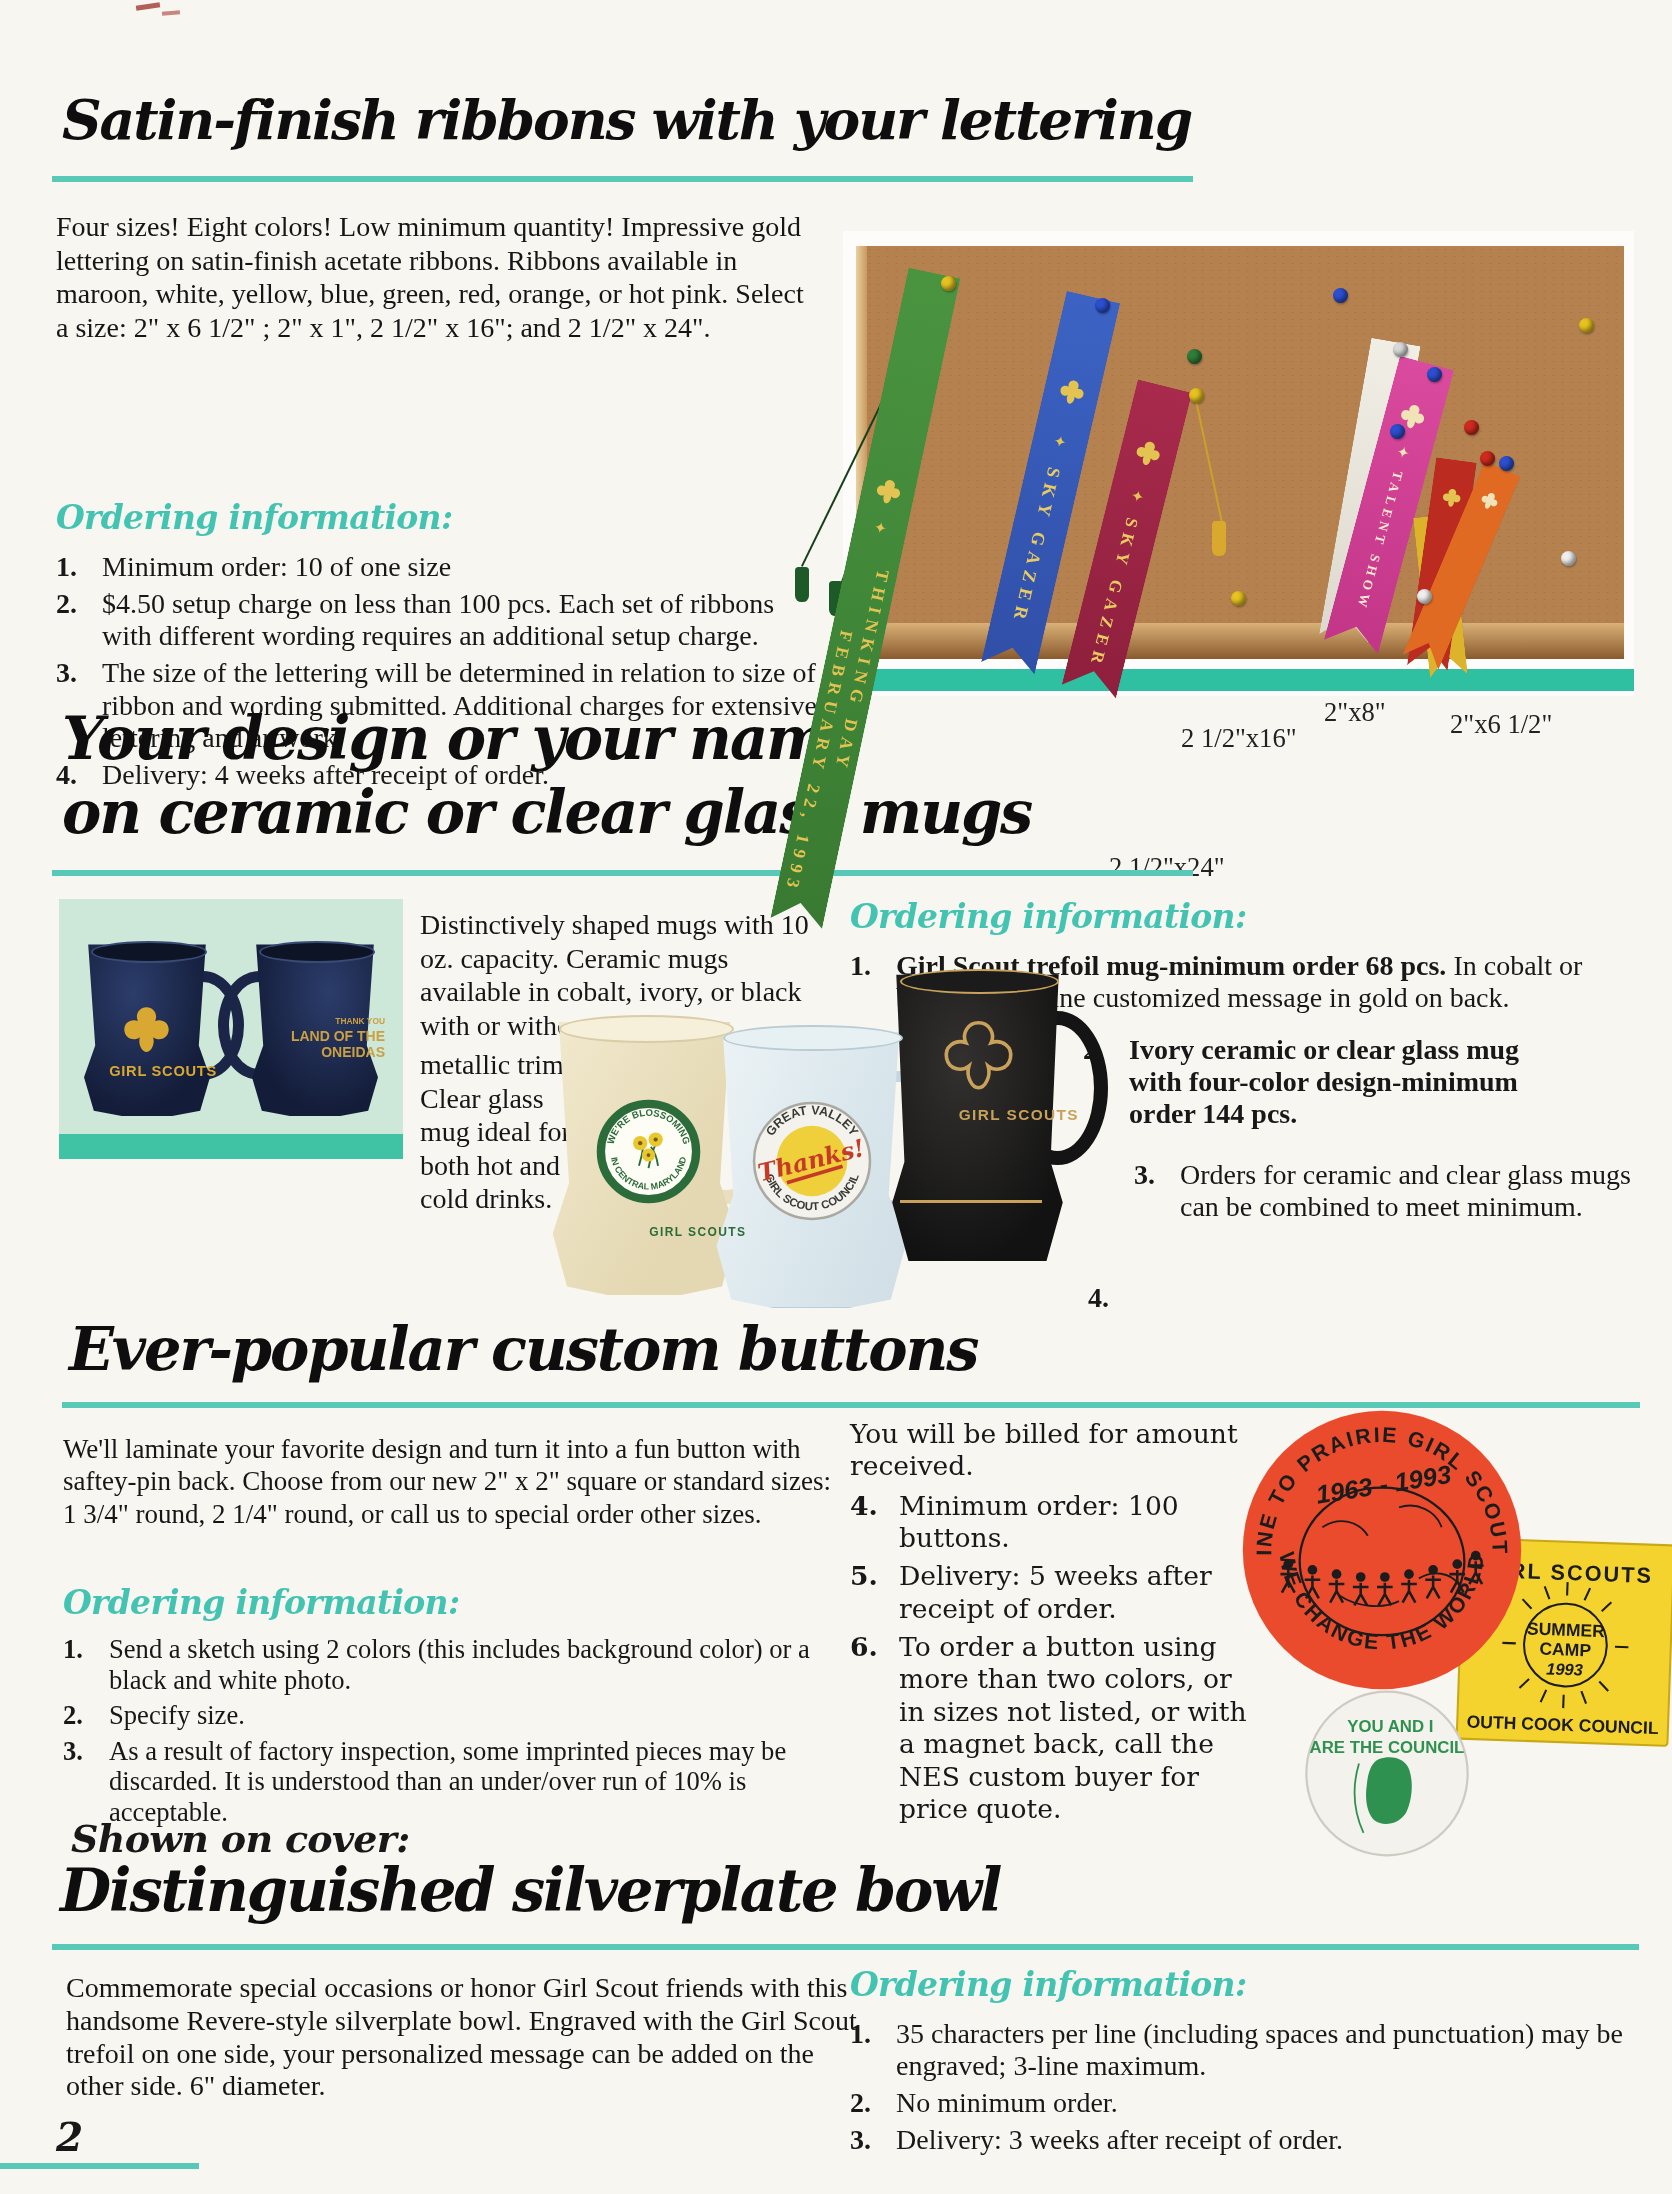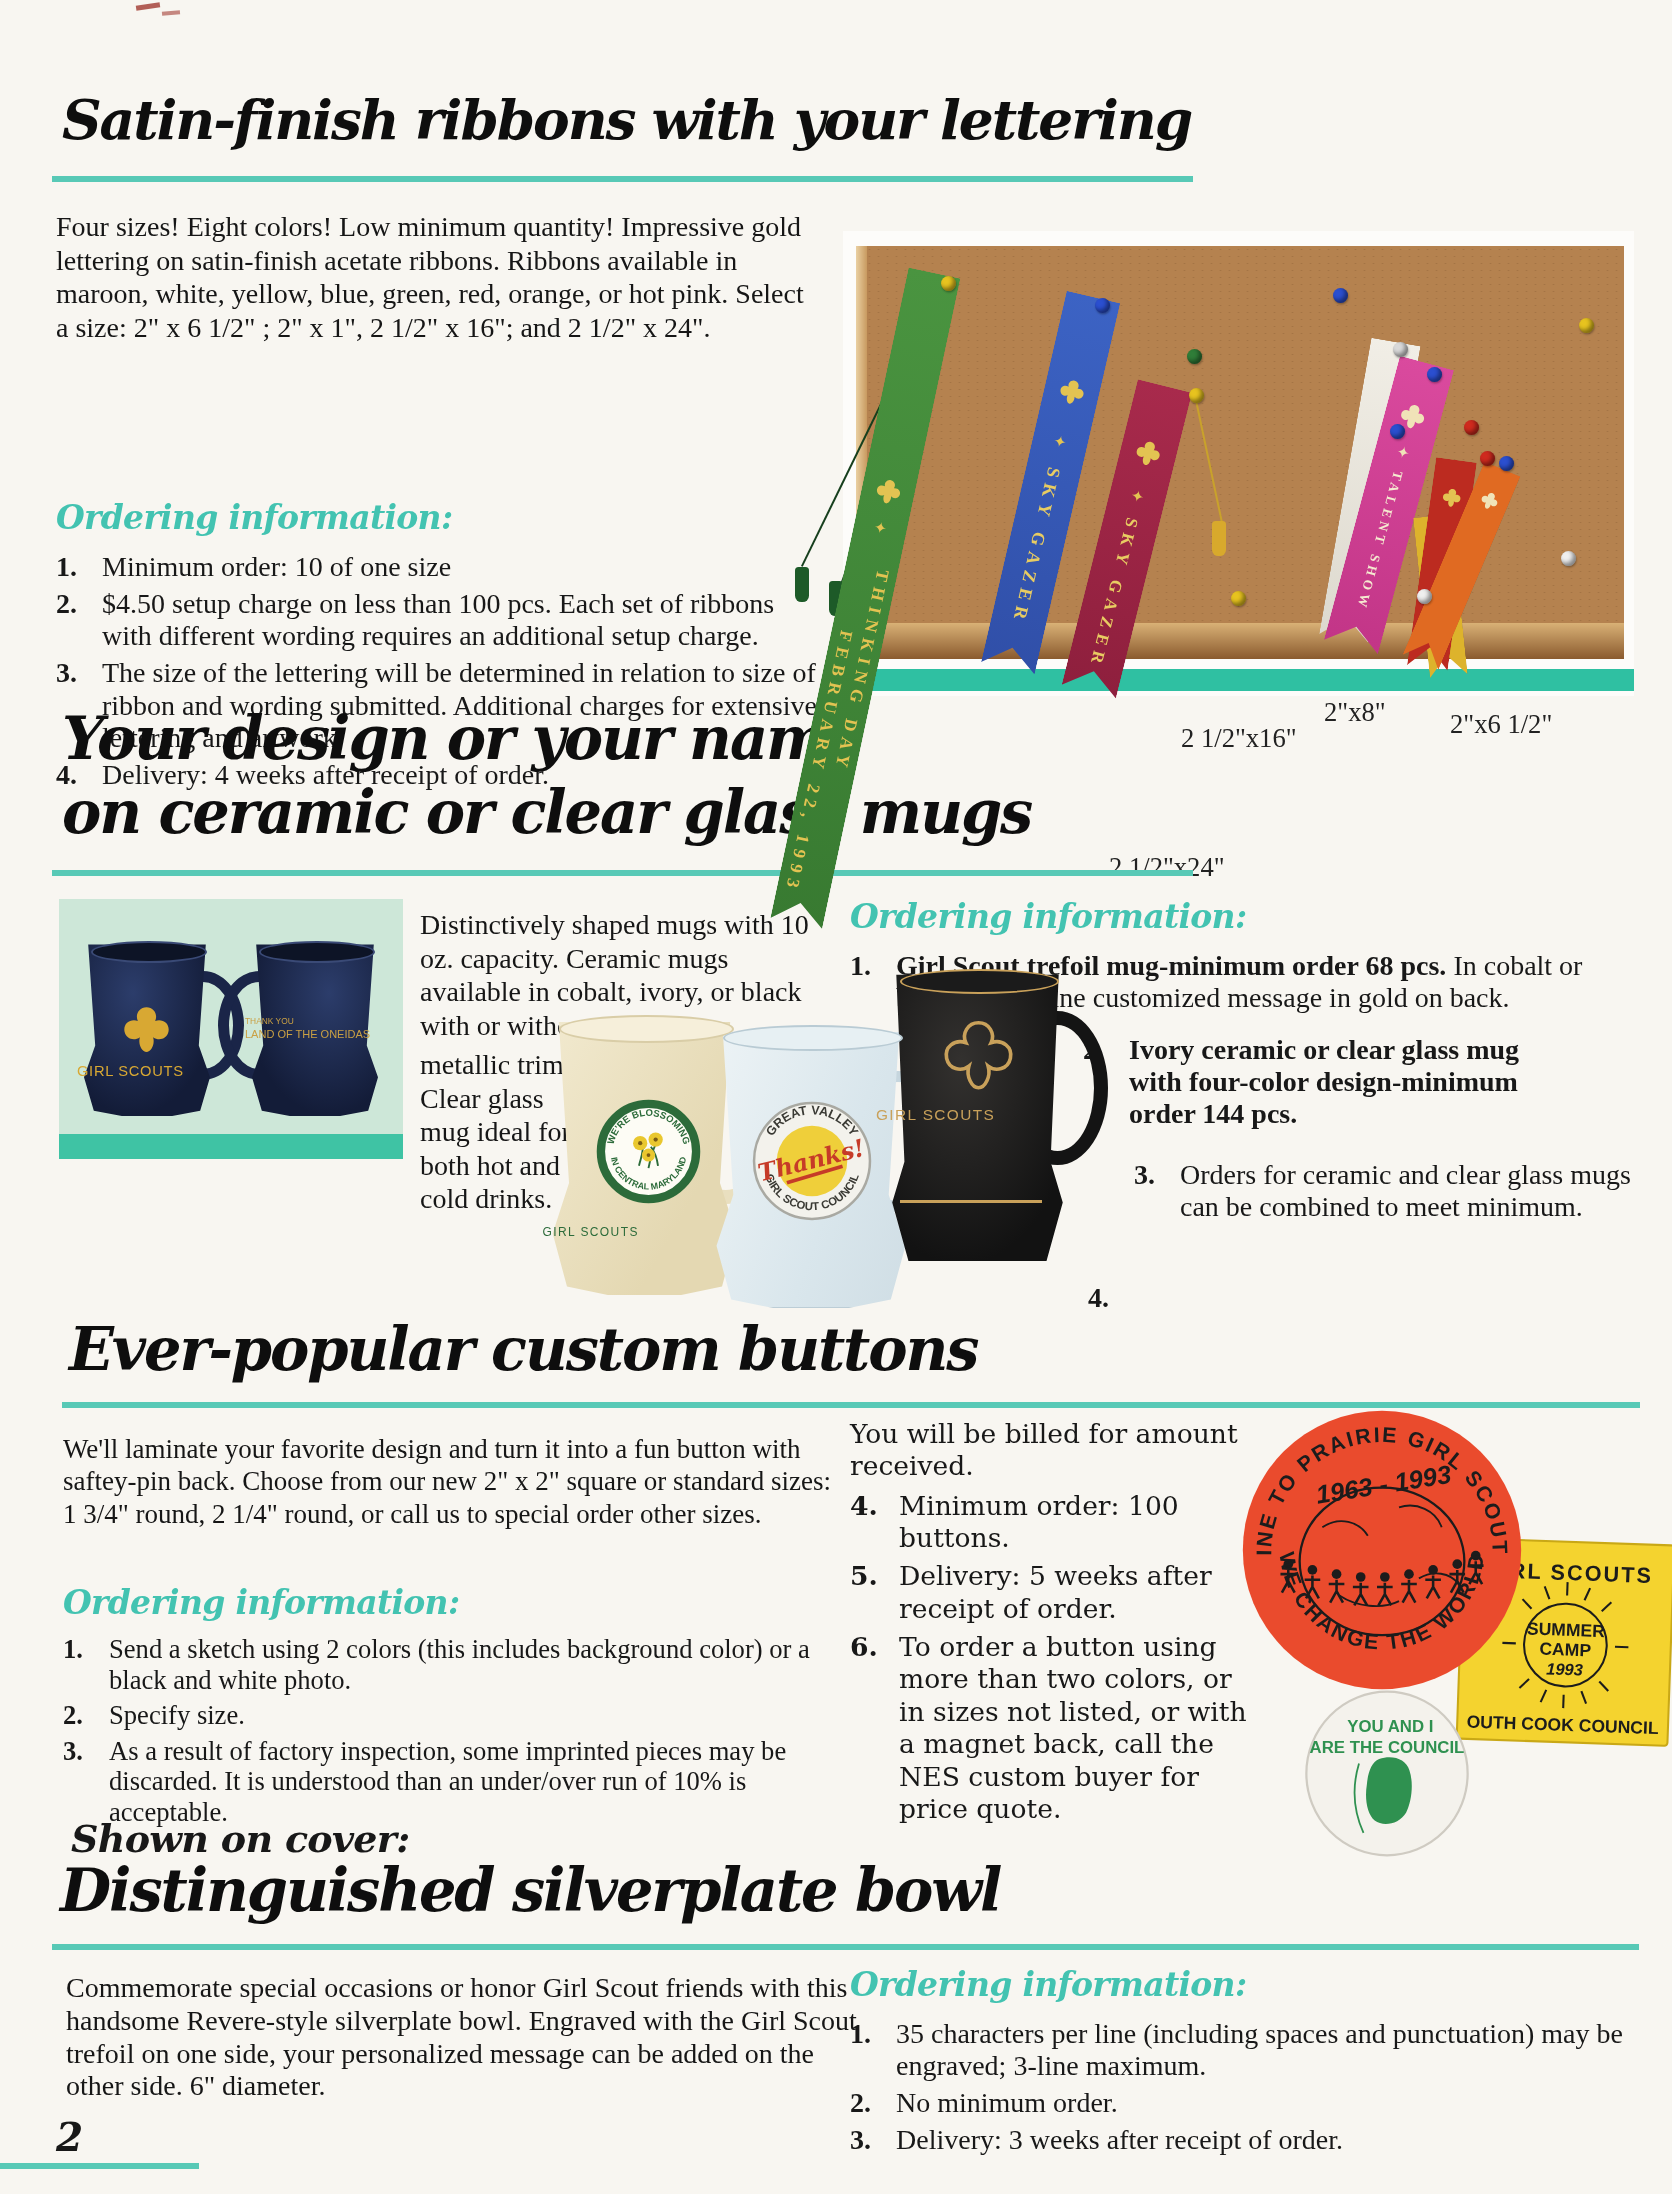--- a/index.html
+++ b/index.html
@@ -41,21 +41,21 @@
          letter-spacing:6.3px;white-space:nowrap;}
   .cord{position:absolute;width:2.1px;transform-origin:top center;z-index:3;}
   .tassel{position:absolute;width:14px;height:35px;border-radius:3.5px 3.5px 6.3px 6.3px;z-index:3;}
   
   .mugbox{position:absolute;}
   .mug-handle{position:absolute;border-radius:50%;z-index:0;}
   .mug-body{position:absolute;inset:0;z-index:1;
             clip-path:polygon(8% 2.5%,92% 2.5%,87% 60%,95% 78%,88% 97%,68% 100%,32% 100%,12% 97%,5% 78%,13% 60%);
             border-radius:9.8px;}
   .mug-rim{position:absolute;z-index:2;border-radius:50%;}
-  .muglabel{position:absolute;z-index:3;text-align:left;font-family:"Liberation Sans",sans-serif;font-weight:normal;}
+  .muglabel{position:absolute;z-index:3;text-align:right;font-family:"Liberation Sans",sans-serif;font-weight:bold;}
   .kicker{font-family:"DejaVu Serif",serif;font-style:italic;font-weight:bold;font-size:38px;letter-spacing:-0.7px;}
   .pgnum{font-family:"DejaVu Serif",serif;font-style:italic;font-weight:bold;font-size:39px;}
   .mark{position:absolute;background:#9b2c23;}
 </style>
 </head>
 <body>
 
 <svg width="0" height="0" style="position:absolute">
   <defs>
     <path id="trefoil" d="M32 4 C23 4 18 13 21.5 20.5 C12 17.5 3.5 24 5.5 33.5 C7.5 42.5 17.5 45 24 40 C21.5 48.5 26.5 58 32 58 C37.5 58 42.5 48.5 40 40 C46.5 45 56.5 42.5 58.5 33.5 C60.5 24 52 17.5 42.5 20.5 C46 13 41 4 32 4 Z"></path>
@@ -184,21 +184,21 @@
       <svg class="abs" style="left:43px;top:64px;width:53px;height:53px;z-index:3;" viewBox="0 0 64 64">
           <use href="#trefoil" fill="#d8a833"></use>
         </svg>
       <div class="muglabel" style="left:0;right:0;top:123px;font-size:14.7px;color:#d8a833;letter-spacing:0.7px;">GIRL SCOUTS</div>
     </div>
     <div class="mugbox" style="left:186px;top:41px;width:140px;height:176px;">
       <div class="mug-handle" style="left:-26.6px;top:31px;width:60px;height:87px;border:11.2px solid #1a2548;"></div>
       <div class="mug-body" style="background:radial-gradient(ellipse at 60% 30%,#2c3d6b,#131c38 70%);"></div>
       <div class="mug-rim" style="left:10%;top:1.4px;width:80%;height:18px;background:#0d1426;border:2.1px solid #3a4a76;"></div>
       <div class="muglabel" style="left:0;right:0;top:76px;font-size:8.4px;color:#caa043;">THANK YOU</div>
-      <div class="muglabel" style="left:0;right:0;top:88px;font-size:11px;color:#caa043;">LAND OF THE ONEIDAS</div>
+      <div class="muglabel" style="left:0;right:0;top:88px;font-size:14px;color:#caa043;">LAND OF THE ONEIDAS</div>
     </div>
   </div>
 
   <div class="body abs" style="left:420px;top:908px;width:411px;">Distinctively shaped mugs with 10 oz. capacity. Ceramic mugs available in cobalt, ivory, or black with or without gold</div>
   <div class="body abs" style="left:420px;top:1048px;width:167px;">metallic trim. Clear glass mug ideal for both hot and cold drinks.</div>
 
   <div class="ordhead abs" style="left:850px;top:897px;">Ordering information:</div>
   <div class="olist abs" style="left:850px;top:950px;width:794px;">
     <div class="li"><span class="num">1.</span><span class="b">Girl Scout trefoil mug-minimum order 68 pcs.</span><span> In cobalt or black with 2-line customized message in gold on back.</span></div>
   </div>

